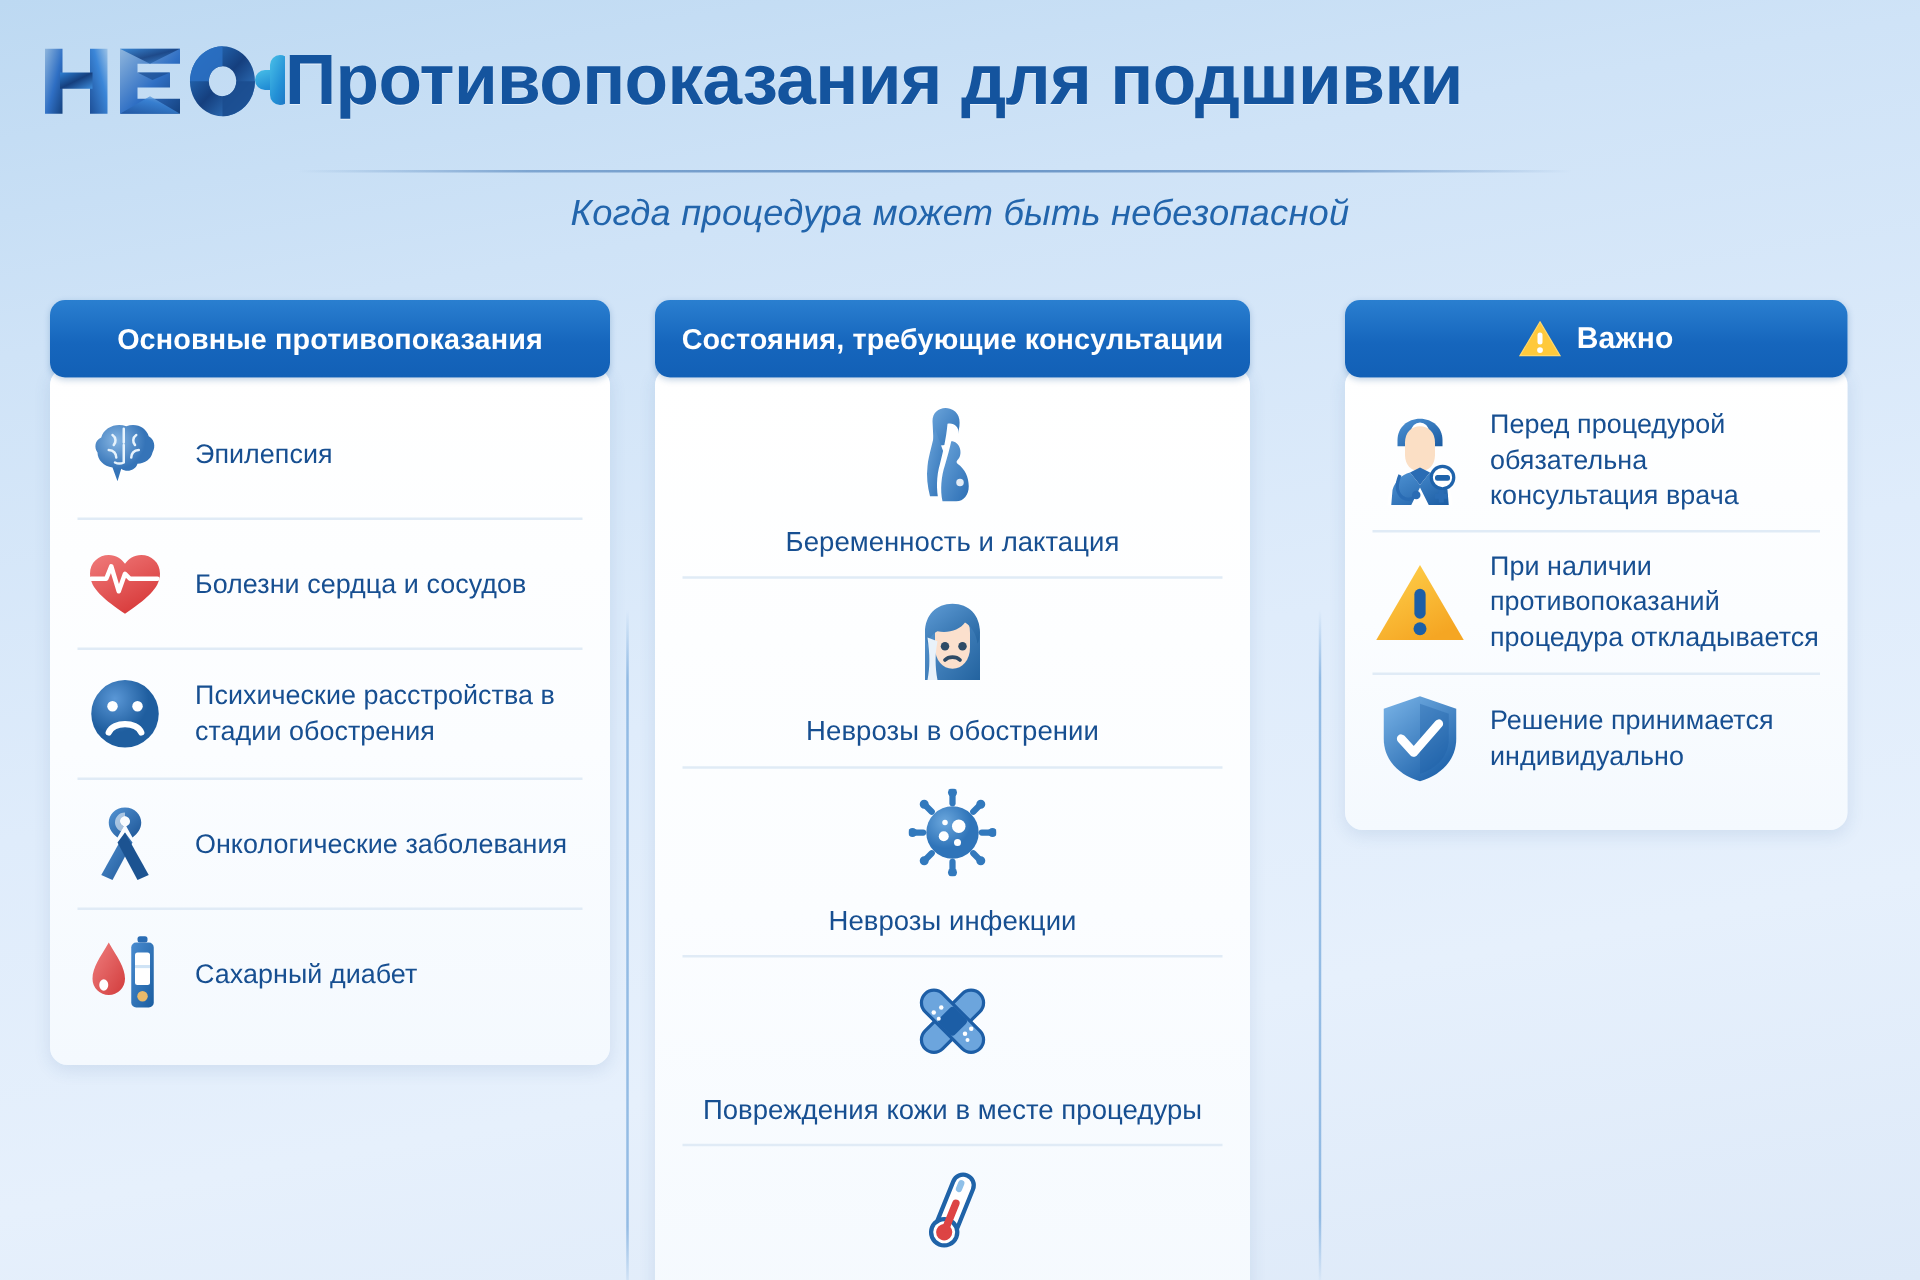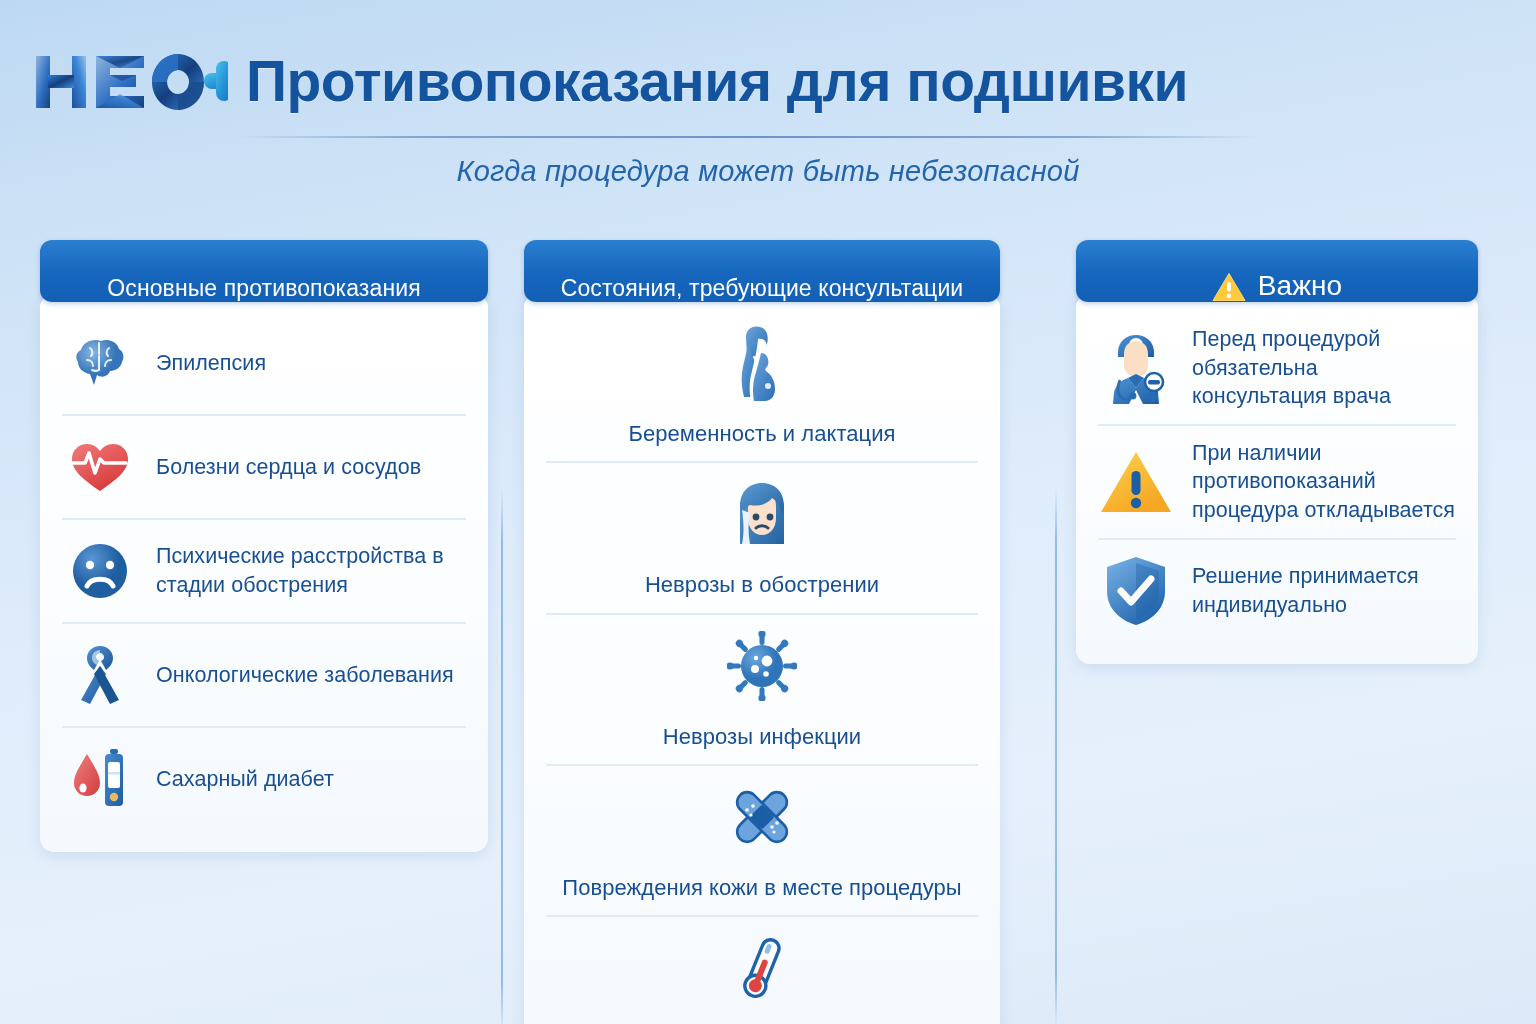--- a/index.html
+++ b/index.html
@@ -25,25 +25,24 @@
   
   .header {
     position: absolute;
     top: 0; left: 0;
     width: 1536px;
     height: 210px;
   }
 
   .brand-row {
     position: absolute;
-    top: 48px;
+    top: 31px;
     left: 32px;
     display: flex;
     align-items: center;
-    gap: 18px;
     width: 1470px;
   }
 
   .logo {
     display: block;
     flex: 0 0 auto;
   }
 
   .page-title {
     font-size: 57px;
@@ -111,33 +110,33 @@
   .column.c1 { left: 40px;   width: 448px; }
   .column.c2 { left: 524px;  width: 476px; }
   .column.c3 { left: 1076px; width: 402px; }
 
   .col-header {
     height: 62px;
     border-radius: 12px;
     background: linear-gradient(180deg, #2a7fd0 0%, #1666bd 55%, #1260b6 100%);
     box-shadow: 0 2px 5px rgba(25,85,150,0.26);
     display: flex;
-    align-items: flex-end;
+    align-items: center;
     justify-content: center;
     gap: 12px;
     color: #ffffff;
     font-size: 23px;
-    font-weight: normal;
+    font-weight: bold;
     letter-spacing: 0.1px;
     position: relative;
     z-index: 2;
   }
   .column.c1 .col-header { font-size: 23px; }
   .column.c2 .col-header { font-size: 23px; }
-  .column.c3 .col-header { font-size: 28px; }
+  .column.c3 .col-header { font-size: 24px; }
 
   .card {
     margin-top: -8px;
     padding: 18px 22px 22px 22px;
     border-radius: 14px;
     background: linear-gradient(180deg, #ffffff 0%, #fbfdff 55%, #f4f9fe 100%);
     box-shadow: 0 4px 14px rgba(40,90,150,0.12);
   }
 
   .row {

